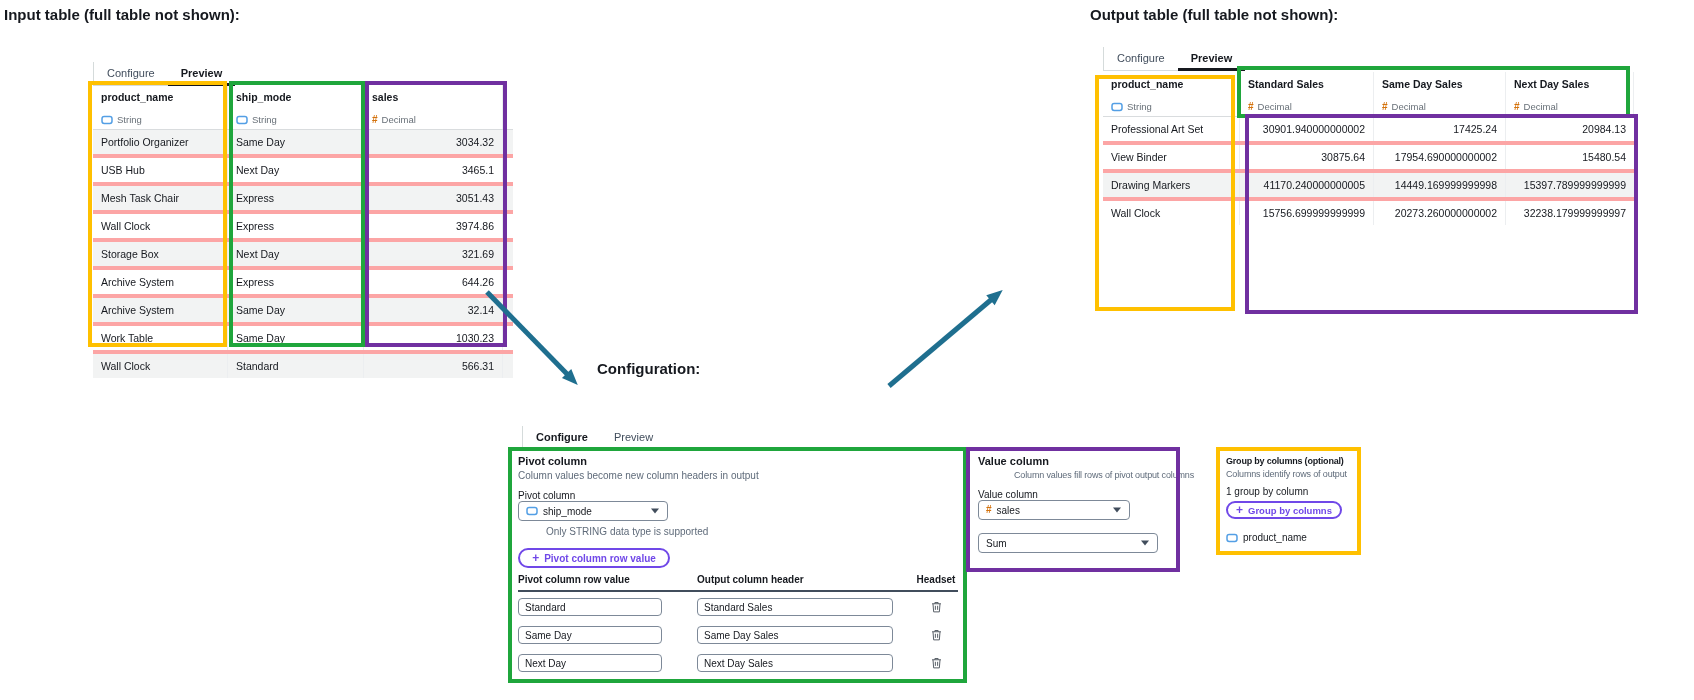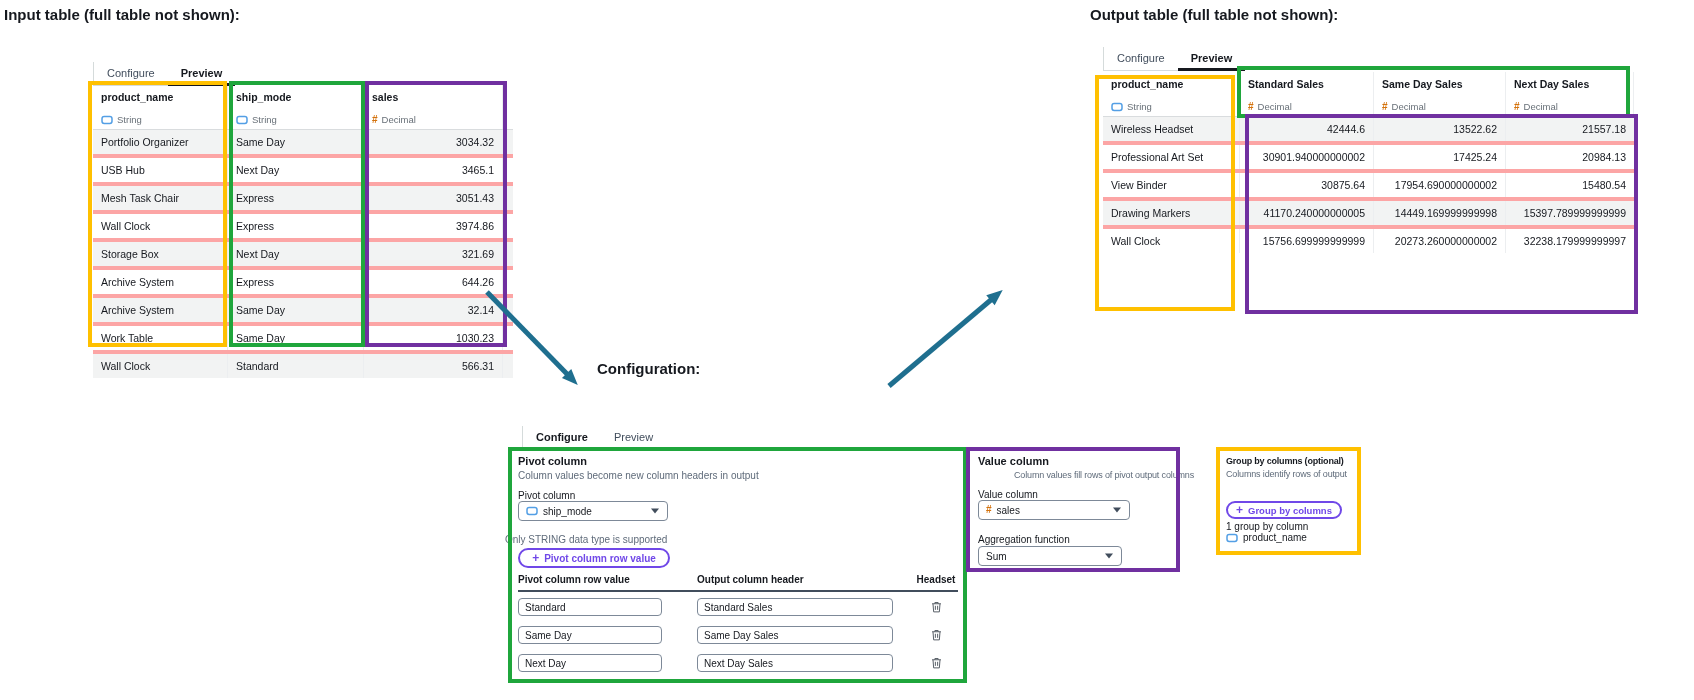--- a/index.html
+++ b/index.html
@@ -188,21 +188,21 @@
         </svg>
       </span>
     <span class="dd-val">ship_mode</span>
     <span class="dd-caret">
         <svg width="10" height="6" viewBox="0 0 10 6">
           <path d="M1 0.5h8L5 5.5z" fill="#414d5c"></path>
         </svg>
       </span>
   </div>
 
-  <div class="cfg-desc" style="left:505px;top:526px;margin-top:8px;">Only STRING data type is supported</div>
+  <div class="cfg-desc" style="left:546px;top:526px;">Only STRING data type is supported</div>
 
   <div class="pbtn" style="left: 518px; top: 548px; width: 152px; height: 20px; border-color: rgb(112, 72, 232); color: rgb(112, 72, 232);">
     <span class="plus">+</span>
     <span>Pivot column row value</span>
   </div>
 
   <div class="ptable-head" style="left:518px;top:574px;width:440px;">
     <span>Pivot column row value</span>
     <span>Output column header</span>
     <span class="ah">Headset</span>
@@ -257,33 +257,33 @@
       </span>
     <span class="dd-val">sales</span>
     <span class="dd-caret">
         <svg width="10" height="6" viewBox="0 0 10 6">
           <path d="M1 0.5h8L5 5.5z" fill="#414d5c"></path>
         </svg>
       </span>
   </div>
 
   <div class="cfg-label" style="left:978px;top:534px;">Aggregation function</div>
-  <div class="dd" style="left:978px;top:546px;width:144px;">
+  <div class="dd" style="left:978px;top:533px;width:180px;">
     <span class="dd-val">Sum</span>
     <span class="dd-caret">
         <svg width="10" height="6" viewBox="0 0 10 6">
           <path d="M1 0.5h8L5 5.5z" fill="#414d5c"></path>
         </svg>
       </span>
   </div>
 
   <div class="obox" style="left: 1216px; top: 447px; width: 145px; height: 108px; border-color: rgb(255, 192, 0);"></div>
   <div class="cfg-title smb" style="left:1226px;top:456px;">Group by columns (optional)</div>
   <div class="cfg-desc sm" style="left:1226px;top:469px;">Columns identify rows of output</div>
-  <div class="cfg-label" style="left:1226px;top:486px;margin-top:35px;">1 group by column</div>
+  <div class="cfg-label" style="left:1226px;top:486px;">1 group by column</div>
 
   <div class="pbtn" style="left: 1226px; top: 501px; width: 116px; height: 18px; font-size: 9.5px; border-color: rgb(112, 72, 232); color: rgb(112, 72, 232);">
     <span class="plus">+</span>
     <span>Group by columns</span>
   </div>
 
   <div class="chip" style="left:1226px;top:532px;">
     <span class="hicon">
         <svg width="12" height="10" viewBox="0 0 12 10">
           <rect x="1" y="1.5" width="10" height="7" rx="2.2" fill="none" stroke="#539FE5" stroke-width="1.5"></rect>
@@ -332,26 +332,20 @@
           <div class="hname">Next Day Sales</div>
           <div class="htype">
             <span class="hicon">
               <span class="hash">#</span>
             </span>
             <span>Decimal</span>
           </div>
         </div>
       </div>
     <div class="tbody" id="output-rows">
-        <div class="trow alt">
-          <div class="tcell">Wireless Headset</div>
-          <div class="tcell num">42444.6</div>
-          <div class="tcell num">13522.62</div>
-          <div class="tcell num">21557.18</div>
-        </div>
         <div class="trow">
           <div class="tcell">Professional Art Set</div>
           <div class="tcell num">30901.940000000002</div>
           <div class="tcell num">17425.24</div>
           <div class="tcell num">20984.13</div>
         </div>
         <div class="trow">
           <div class="tcell">View Binder</div>
           <div class="tcell num">30875.64</div>
           <div class="tcell num">17954.690000000002</div>

